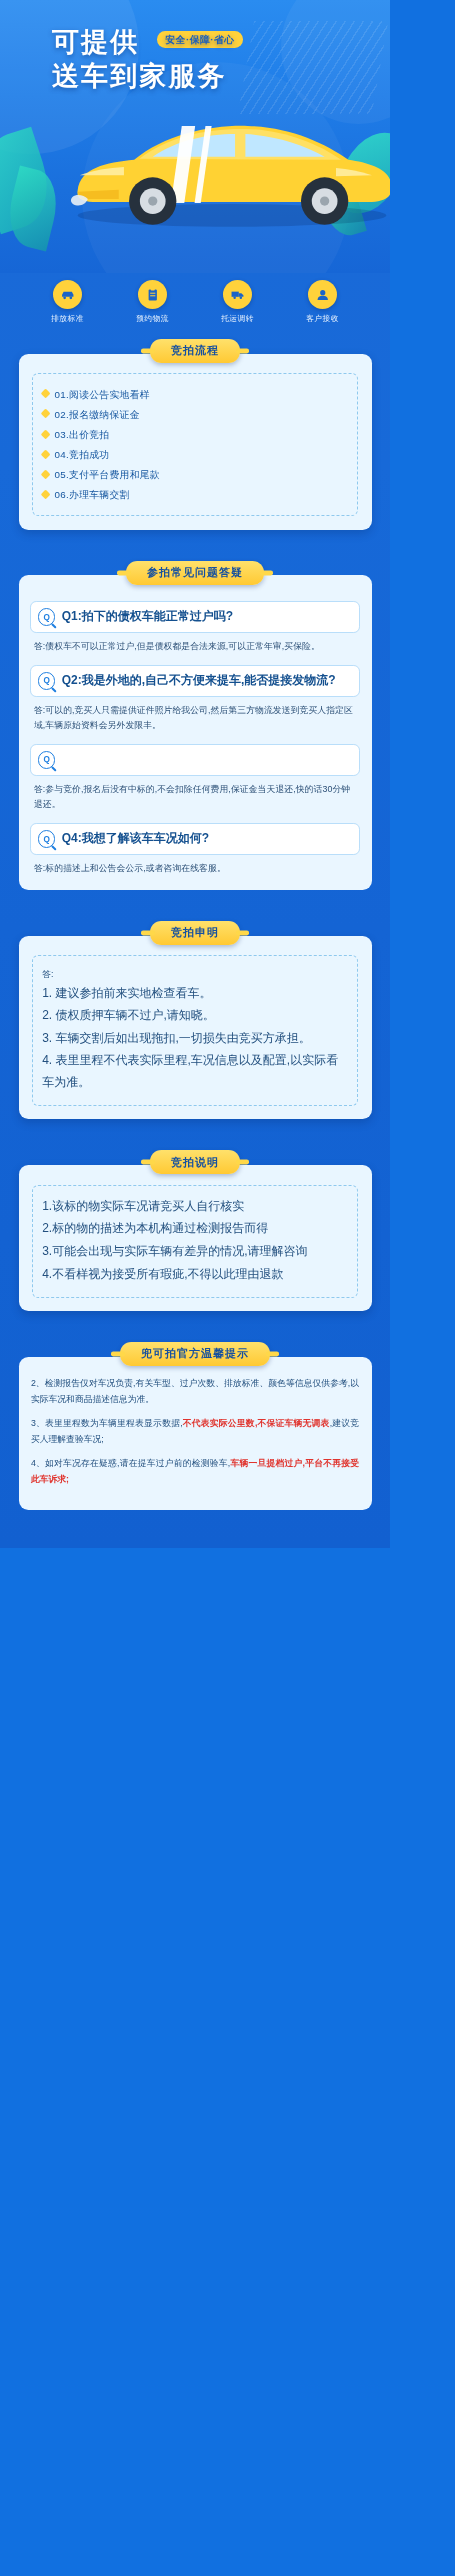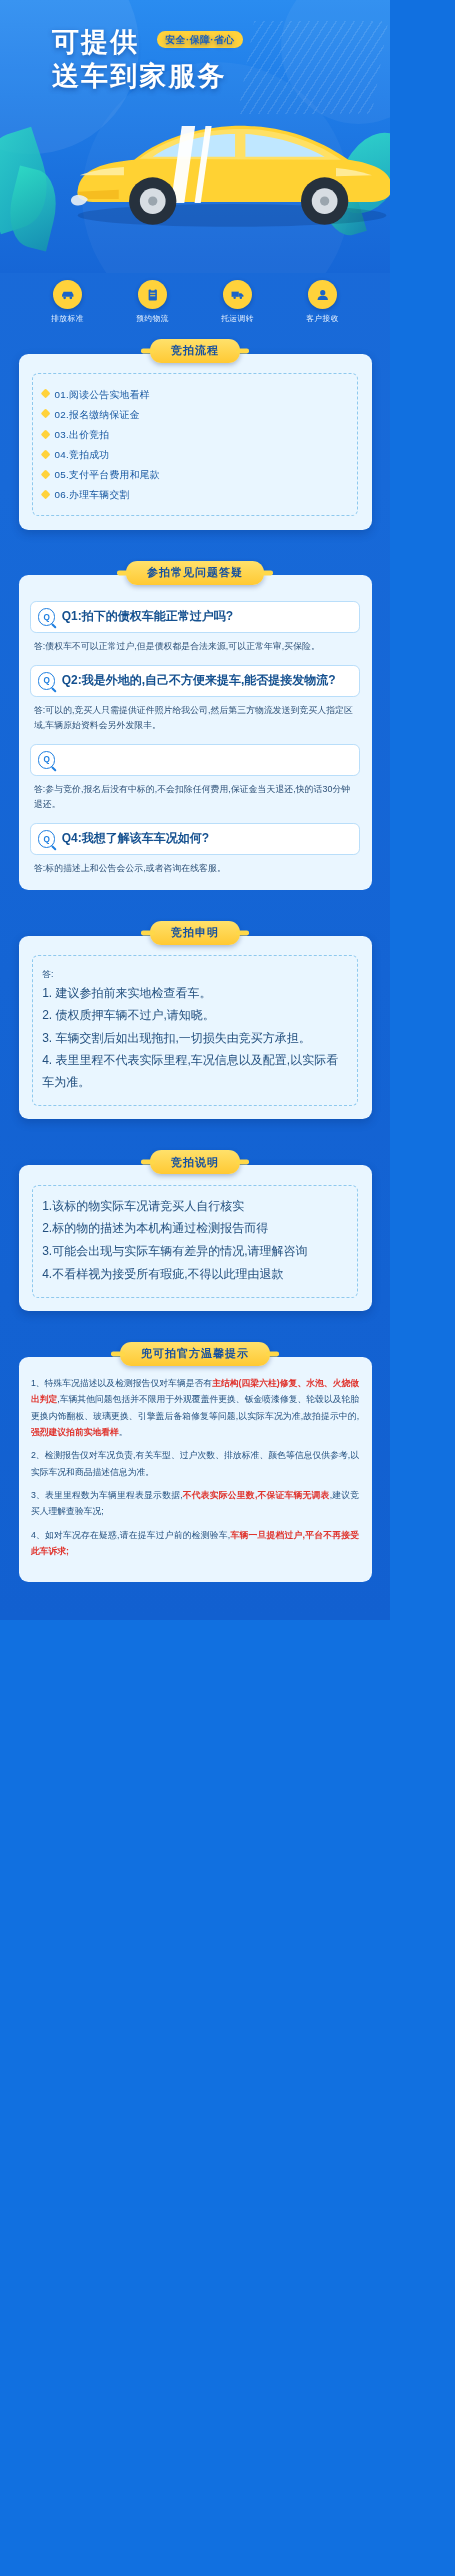--- a/index.html
+++ b/index.html
@@ -412,21 +412,20 @@
   </div>
 
   <div class="spacer"></div>
 
   <div class="section">
     <div class="sec-head">
       <div class="ribbon">兜可拍官方温馨提示</div>
     </div>
     <div class="tips-card">
       <ul class="tips-list" id="tips-list">
-          <li><span>1、特殊车况描述以及检测报告仅对车辆是否有</span><span class="hl-red">主结构(四梁六柱)修复、水泡、火烧做出判定</span><span>,车辆其他问题包括并不限用于外观覆盖件更换、钣金喷漆修复、轮毂以及轮胎更换内饰翻板、玻璃更换、引擎盖后备箱修复等问题,以实际车况为准,故拍提示中的,</span><span class="hl-red">强烈建议拍前实地看样</span><span>。</span></li>
           <li><span>2、检测报告仅对车况负责,有关车型、过户次数、排放标准、颜色等信息仅供参考,以实际车况和商品描述信息为准。</span></li>
           <li><span>3、表里里程数为车辆里程表显示数据,</span><span class="hl-red-u">不代表实际公里数,不保证车辆无调表</span><span>,建议竞买人理解查验车况;</span></li>
           <li><span>4、如对车况存在疑惑,请在提车过户前的检测验车,</span><span class="hl-red">车辆一旦提档过户,平台不再接受此车诉求;</span></li>
         </ul>
     </div>
   </div>
 
   <div class="bottom-pad"></div>
 </div>
 

